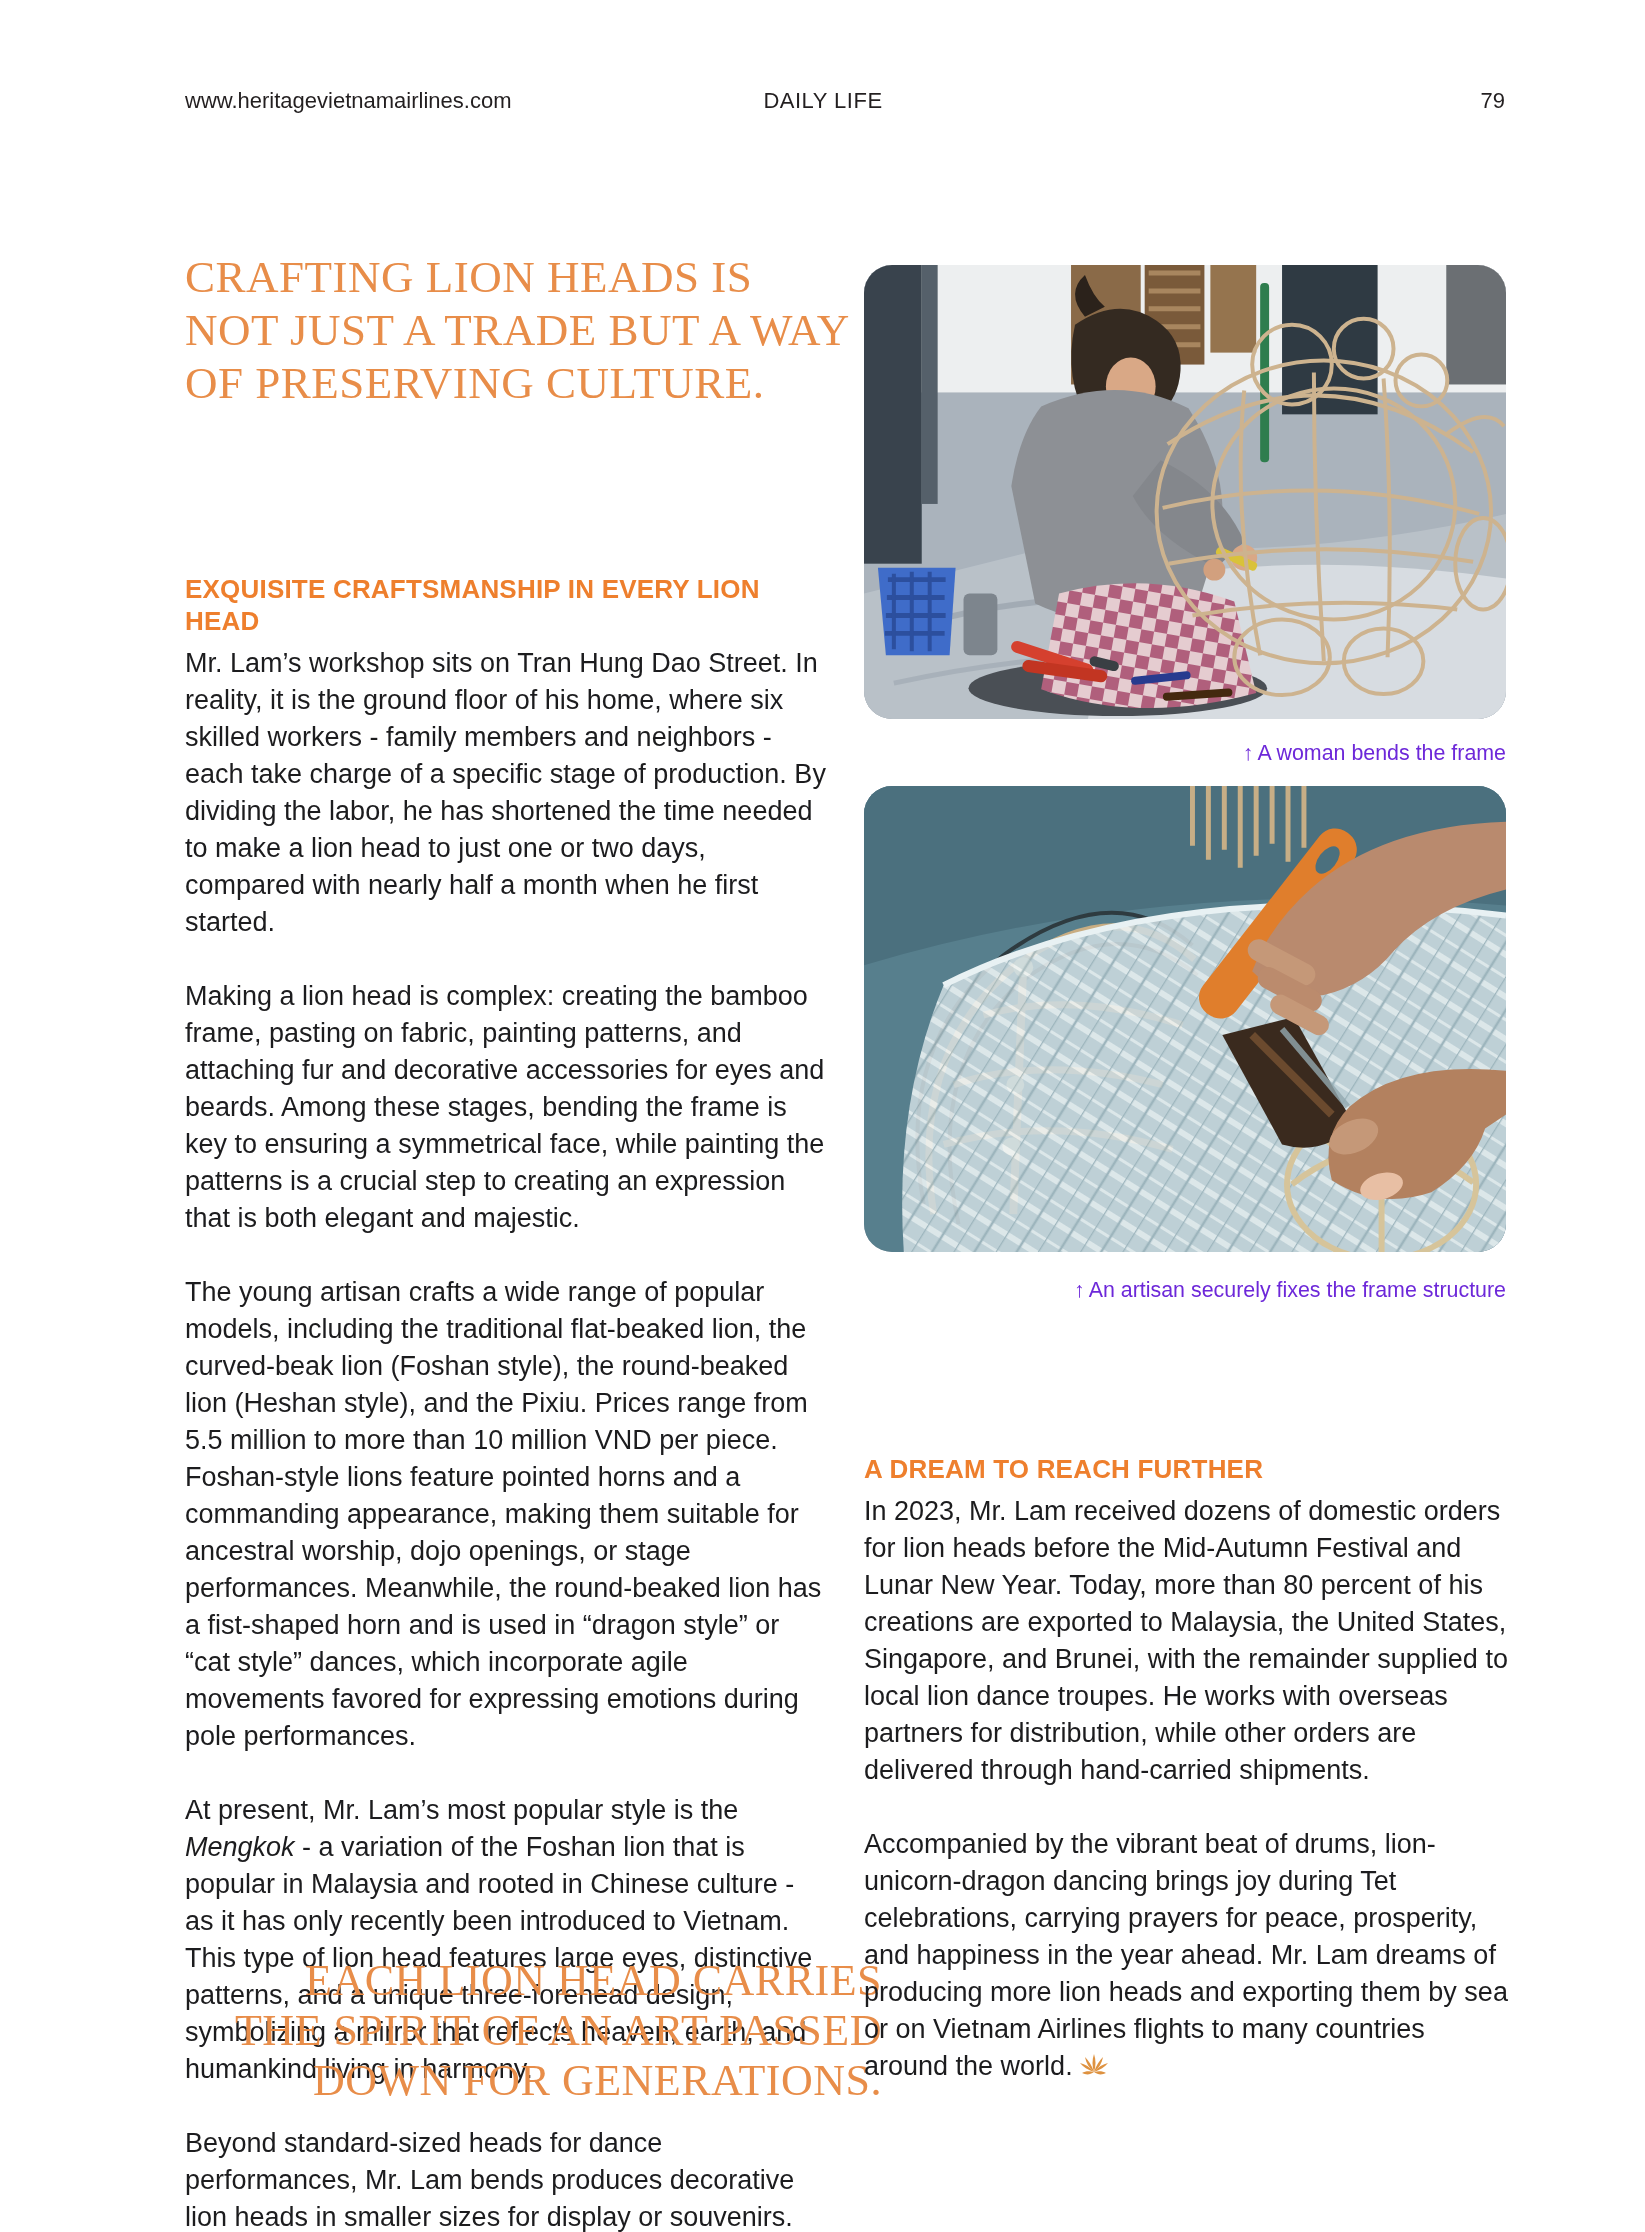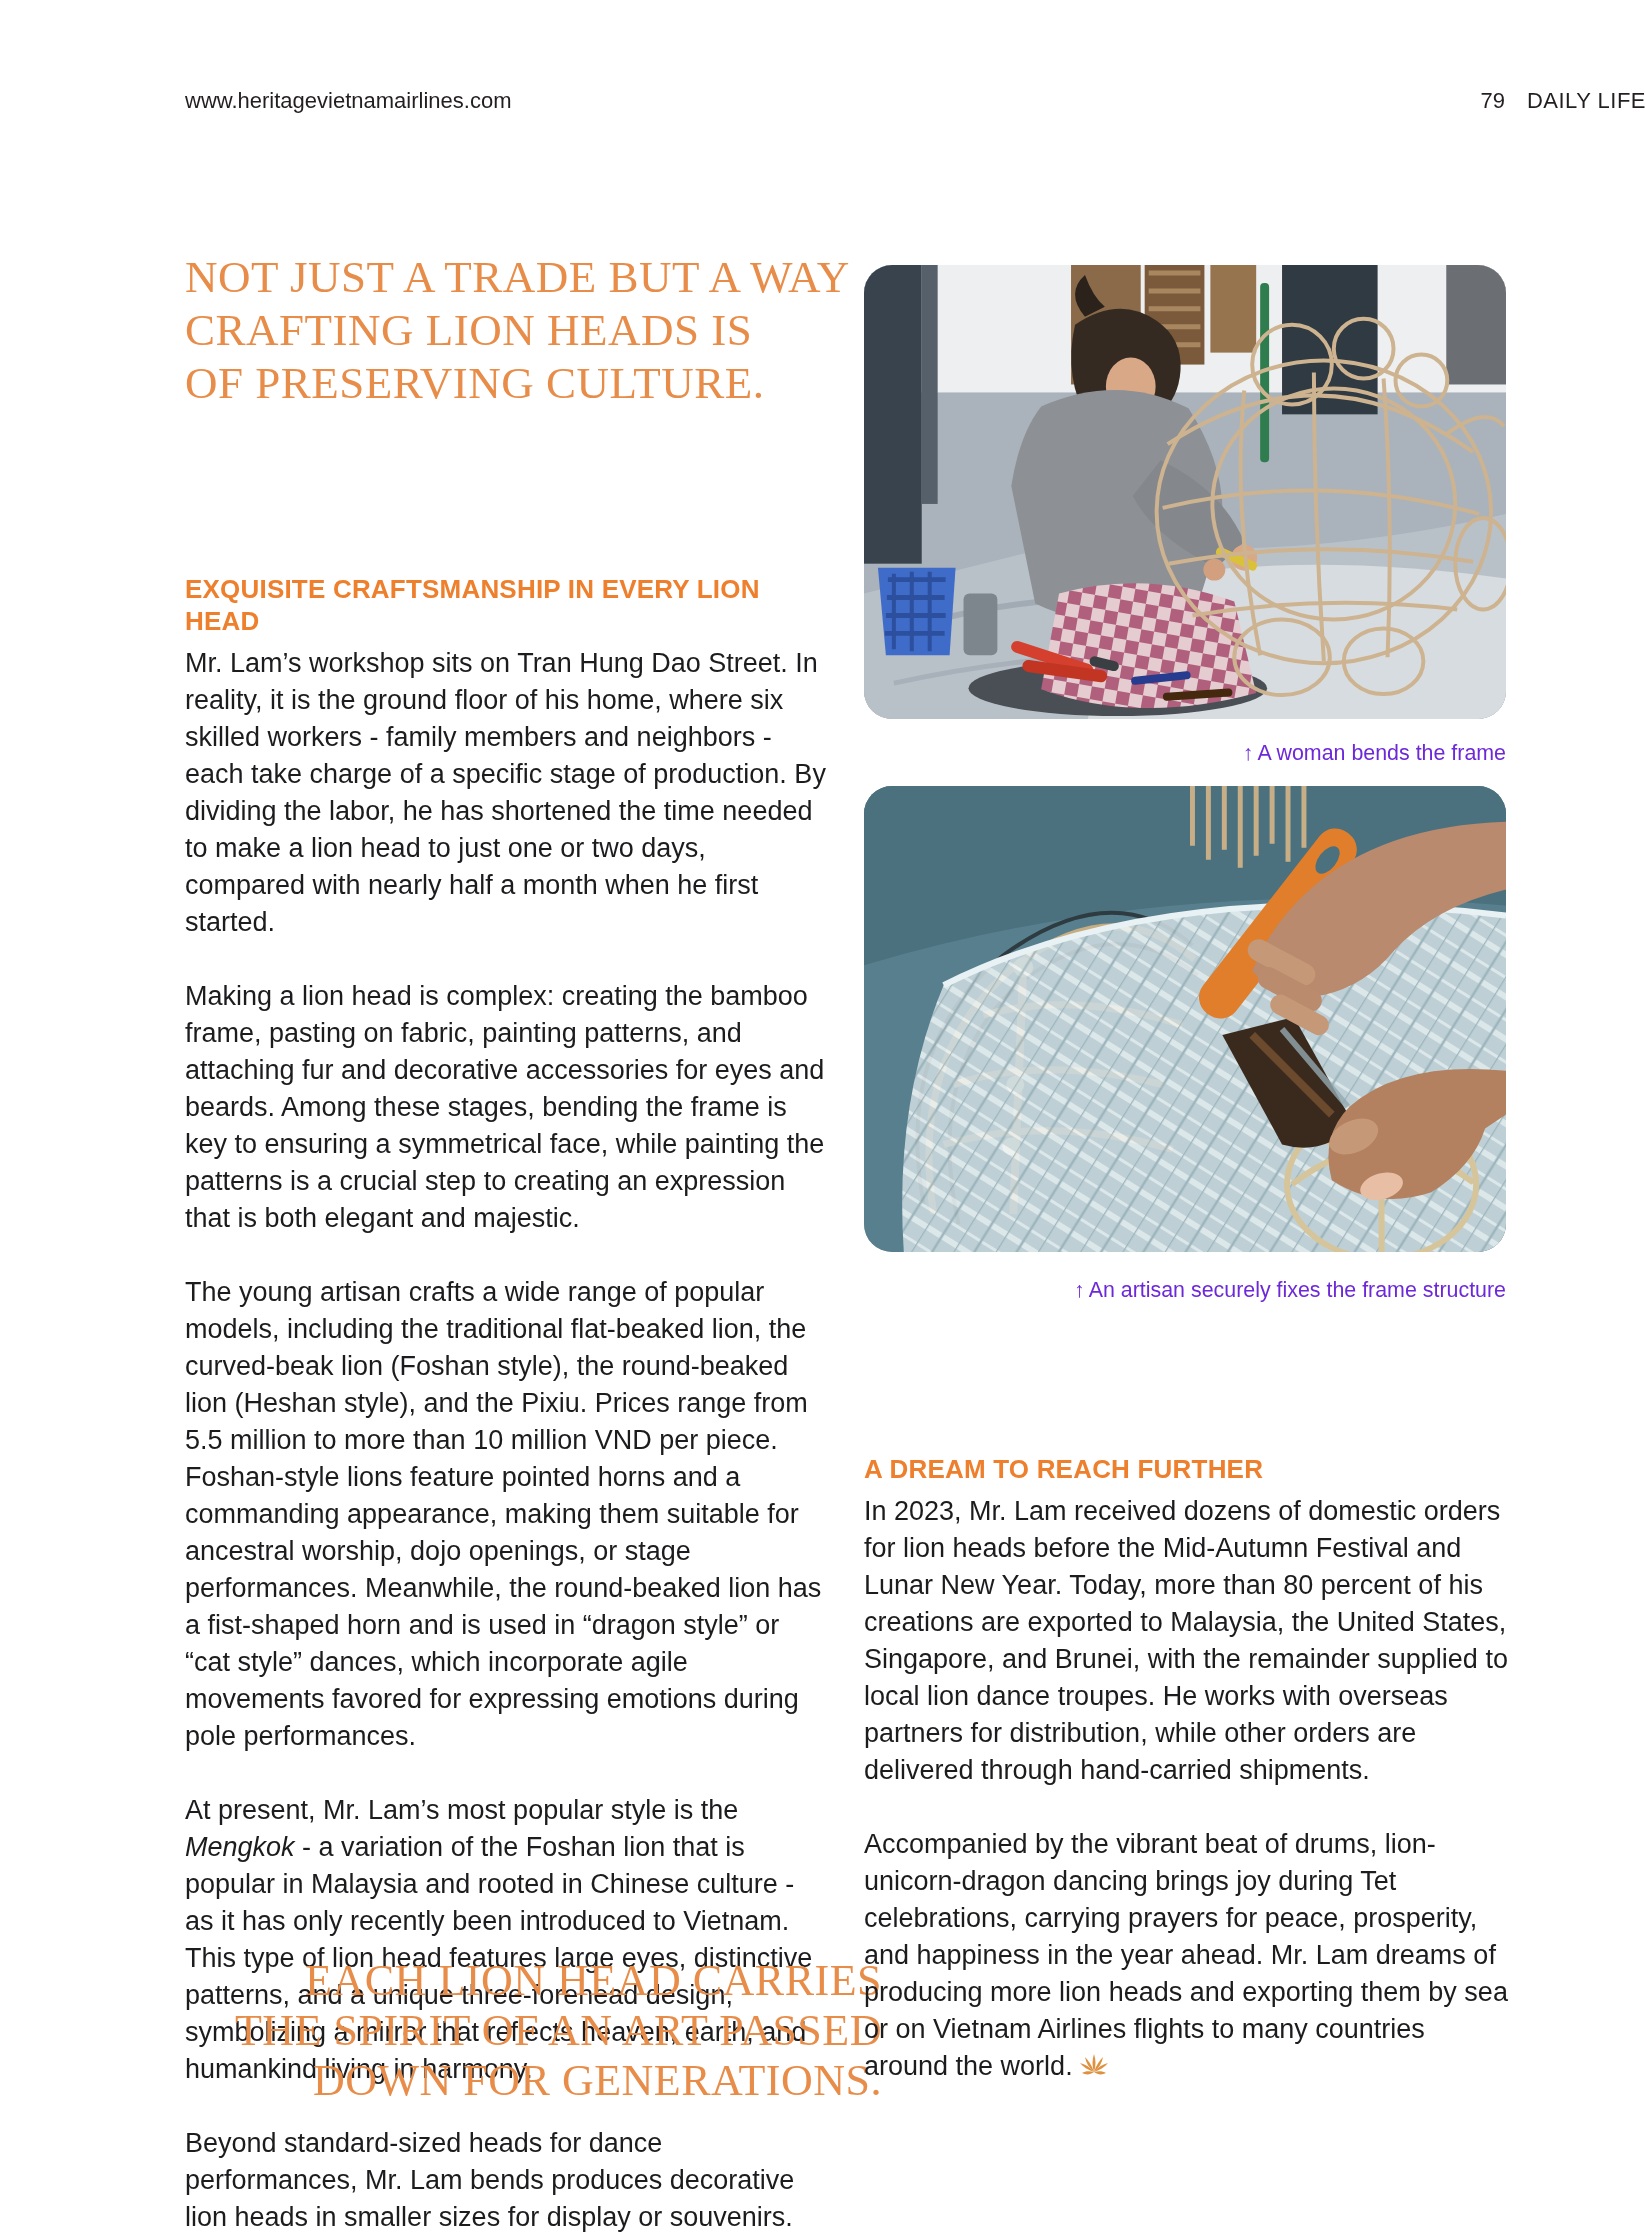--- a/index.html
+++ b/index.html
@@ -10,21 +10,21 @@
     font-family:"Liberation Sans", sans-serif;
     color:#1c1c1e;
     overflow:hidden;
   }
   
   .runhead{
     position:absolute;top:88px;left:0;width:100%;
     font-size:22px;line-height:26px;color:#231f20;
   }
   .runhead .site{position:absolute;left:185px;top:0;}
-  .runhead .section{position:absolute;left:0;right:0;text-align:right;top:0;letter-spacing:0.5px;}
+  .runhead .section{position:absolute;left:0;right:0;text-align:center;top:0;letter-spacing:0.5px;}
   .runhead .pageno{position:absolute;right:141px;top:0;}
   
   .display-quote{
     position:absolute;left:185px;
     font-family:"Liberation Serif", serif;
     font-weight:400;
     color:#e88d49;
     font-size:45px;line-height:53px;
     letter-spacing:0.5px;
   }
@@ -71,22 +71,22 @@
 
 <div class="page">
 
   <div class="runhead">
     <span class="site">www.heritagevietnamairlines.com</span>
     <span class="section">DAILY LIFE</span>
     <span class="pageno">79</span>
   </div>
 
   <div class="display-quote top">
+    <div>CRAFTING LION HEADS IS</div>
     <div>NOT JUST A TRADE BUT A WAY</div>
-    <div>CRAFTING LION HEADS IS</div>
     <div>OF PRESERVING CULTURE.</div>
   </div>
 
   <div class="col-left">
     <h2 class="kicker">EXQUISITE CRAFTSMANSHIP IN EVERY LION HEAD</h2>
     <p class="body-par">Mr. Lam’s workshop sits on Tran Hung Dao Street. In reality, it is the ground floor of his home, where six skilled workers - family members and neighbors - each take charge of a specific stage of production. By dividing the labor, he has shortened the time needed to make a lion head to just one or two days, compared with nearly half a month when he first started.</p>
     <p class="body-par">Making a lion head is complex: creating the bamboo frame, pasting on fabric, painting patterns, and attaching fur and decorative accessories for eyes and beards. Among these stages, bending the frame is key to ensuring a symmetrical face, while painting the patterns is a crucial step to creating an expression that is both elegant and majestic.</p>
     <p class="body-par">The young artisan crafts a wide range of popular models, including the traditional flat-beaked lion, the curved-beak lion (Foshan style), the round-beaked lion (Heshan style), and the Pixiu. Prices range from 5.5 million to more than 10 million VND per piece. Foshan-style lions feature pointed horns and a commanding appearance, making them suitable for ancestral worship, dojo openings, or stage performances. Meanwhile, the round-beaked lion has a fist-shaped horn and is used in “dragon style” or “cat style” dances, which incorporate agile movements favored for expressing emotions during pole performances.</p>
     <p class="body-par"><span>At present, Mr. Lam’s most popular style is the </span><span class="ital">Mengkok</span><span> - a variation of the Foshan lion that is popular in Malaysia and rooted in Chinese culture - as it has only recently been introduced to Vietnam. This type of lion head features large eyes, distinctive patterns, and a unique three-forehead design, symbolizing a mirror that reflects heaven, earth, and humankind living in harmony.</span></p>
     <p class="body-par">Beyond standard-sized heads for dance performances, Mr. Lam bends produces decorative lion heads in smaller sizes for display or souvenirs.</p>

